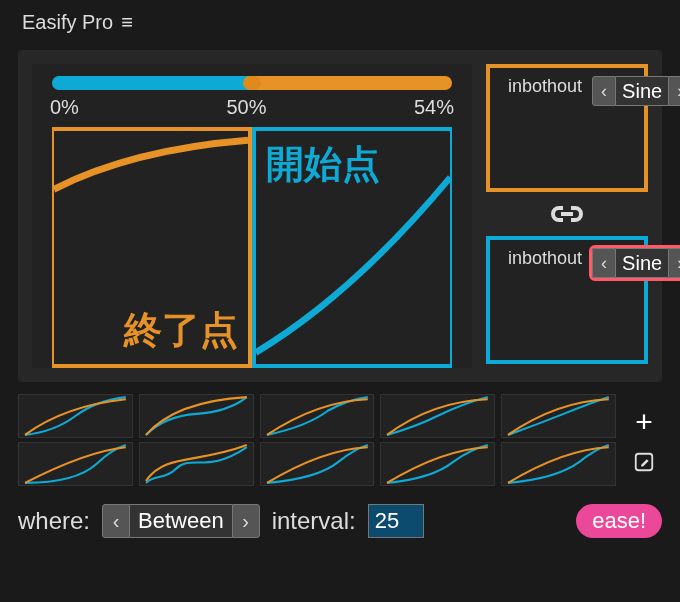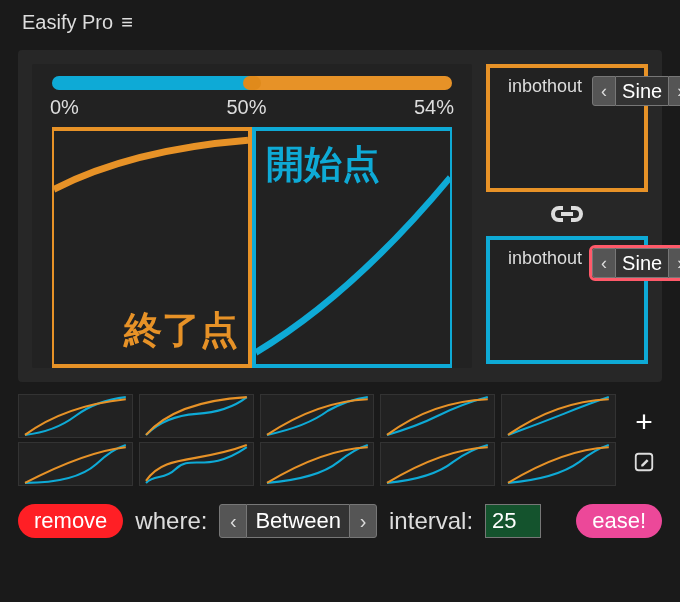--- a/index.html
+++ b/index.html
@@ -159,21 +159,21 @@
   .pill {
     border-radius: 20px; padding: 4px 16px; font-size:22px; color:#fff; cursor:pointer;
     display:inline-flex; align-items:center;
   }
   .pill.red { background:#ff1f25; }
   .pill.purple { background:#ec4899; }
   .where-select { display:flex; align-items:stretch; height:34px; }
   .where-select .arrow-btn { width:28px; font-size:20px; }
   .where-select .select-mid { font-size:22px; padding:0 8px; }
   .num-input {
-    background:#14532d; border:1px solid #777; color:#fff; font-size:22px;
+    background:#0c4a6e; border:1px solid #777; color:#fff; font-size:22px;
     height:34px; padding:0 6px; width:56px;
   }
 </style>
 </head>
 <body>
 
 <div class="title-bar">
   <span class="title">Easify Pro</span>
   <span class="hamburger">≡</span>
 </div>
@@ -325,21 +325,20 @@
   <div class="preset-actions">
     <span class="plus-btn">+</span>
     <svg class="edit-btn" width="22" height="22" viewBox="0 0 24 24">
       <rect x="3" y="3" width="18" height="18" rx="3" fill="none" stroke="#ddd" stroke-width="2"></rect>
       <path d="M9 15 L15 9 L17 11 L11 17 L9 17 Z" fill="#ddd"></path>
     </svg>
   </div>
 </div>
 
 <div class="bottom-row">
-  <span class="pill red">remove</span>
   <span>where:</span>
   <div class="where-select">
     <div class="arrow-btn">‹</div>
     <div class="select-mid">Between</div>
     <div class="arrow-btn">›</div>
   </div>
   <span>interval:</span>
   <div class="num-input" style="display:flex;align-items:center;">25</div>
   <span style="flex:1"></span>
   <span class="pill purple">ease!</span>

